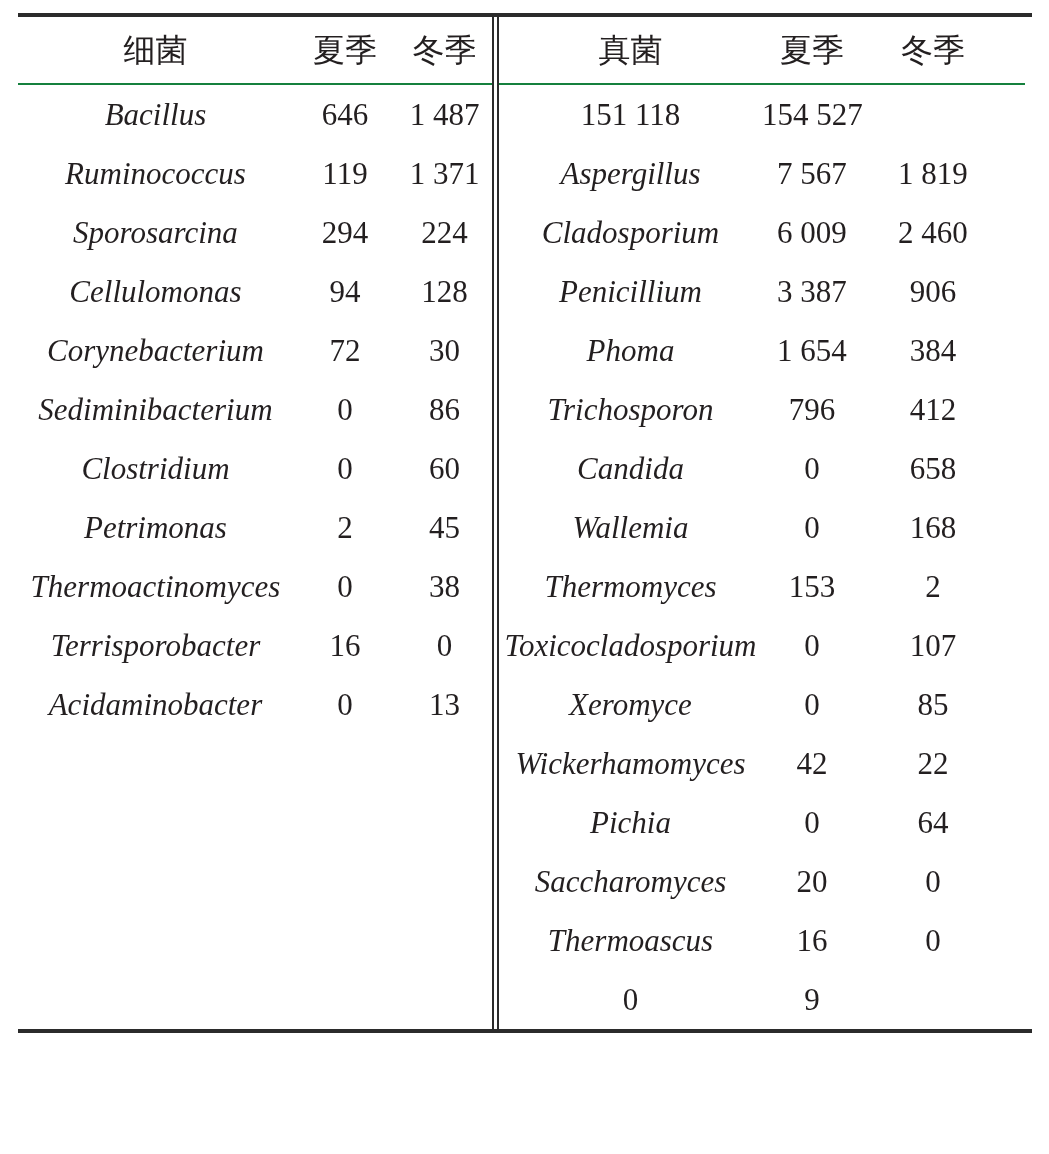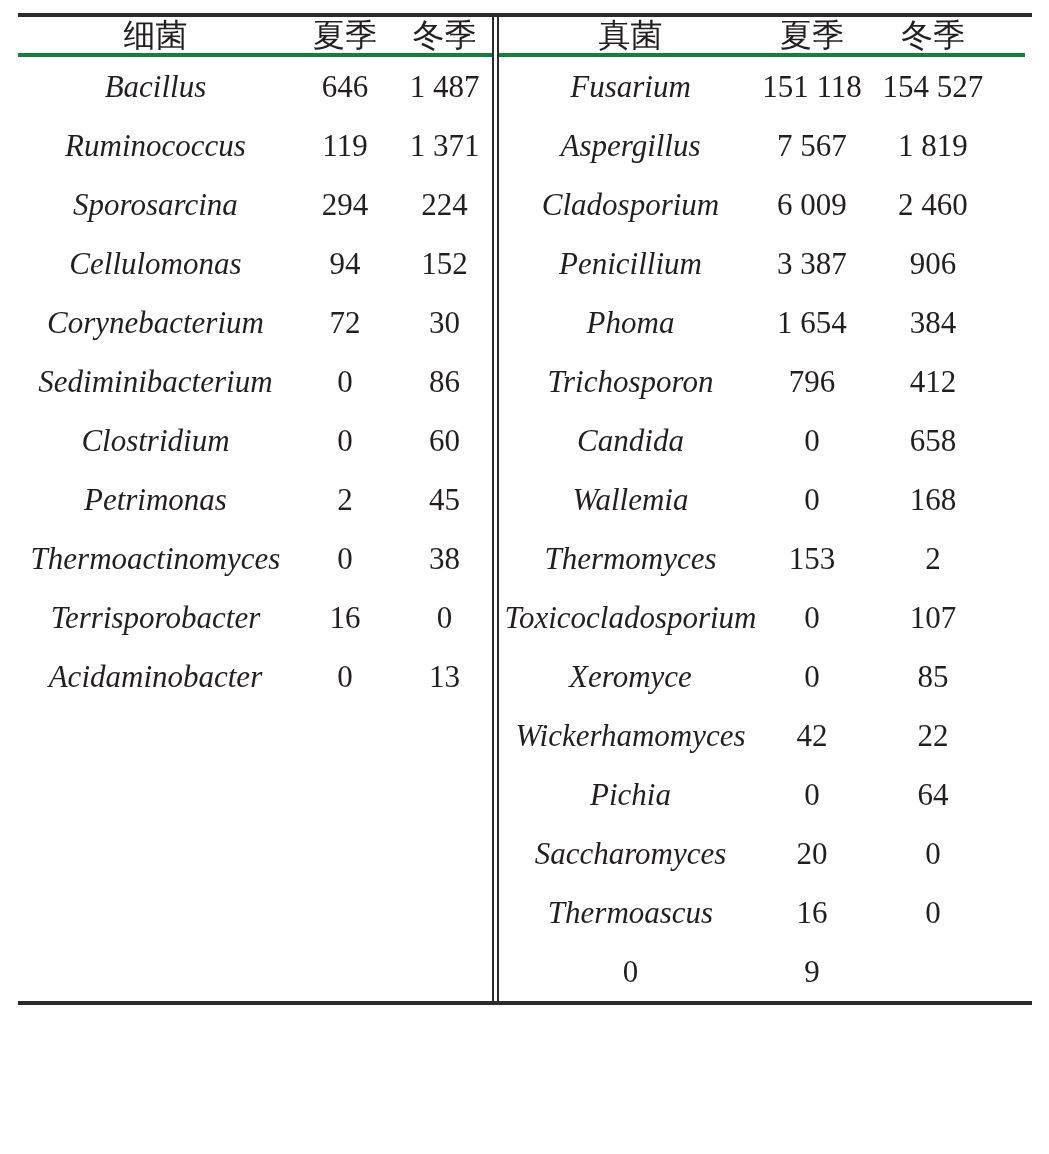--- a/index.html
+++ b/index.html
@@ -23,22 +23,22 @@
     background: #ffffff;
   }
   .half {
     box-sizing: border-box;
   }
   .half-left  { width: 474px; }
   .half-right { width: 533px; border-left: 7px double #2b2b2b; }
 
   .head-row {
     box-sizing: border-box;
-    height: 40px;
-    border-bottom: 4px solid #15803d;
+    height: 68px;
+    border-bottom: 2px solid #15803d;
     display: grid;
     align-items: center;
     font-size: 32px;
     line-height: 1;
   }
   .half-left  .head-row, .half-left  .row { grid-template-columns: 58% 22% 20%; }
   .half-right .head-row, .half-right .row { grid-template-columns: 50% 19% 27%; }
 
   .row {
     height: 59px;
@@ -82,21 +82,21 @@
           <div class="cell num">1 371</div>
         </div>
         <div class="row">
           <div class="cell genus">Sporosarcina</div>
           <div class="cell num">294</div>
           <div class="cell num">224</div>
         </div>
         <div class="row">
           <div class="cell genus">Cellulomonas</div>
           <div class="cell num">94</div>
-          <div class="cell num">152</div>
+          <div class="cell num">128</div>
         </div>
         <div class="row">
           <div class="cell genus">Corynebacterium</div>
           <div class="cell num">72</div>
           <div class="cell num">30</div>
         </div>
         <div class="row">
           <div class="cell genus">Sediminibacterium</div>
           <div class="cell num">0</div>
           <div class="cell num">86</div>
@@ -130,21 +130,20 @@
   </div>
 
   <div class="half half-right">
     <div class="head-row">
       <div class="cell">真菌</div>
       <div class="cell">夏季</div>
       <div class="cell">冬季</div>
     </div>
     <div id="fungi-body">
         <div class="row">
-          <div class="cell genus">Fusarium</div>
           <div class="cell num">151 118</div>
           <div class="cell num">154 527</div>
         </div>
         <div class="row">
           <div class="cell genus">Aspergillus</div>
           <div class="cell num">7 567</div>
           <div class="cell num">1 819</div>
         </div>
         <div class="row">
           <div class="cell genus">Cladosporium</div>

